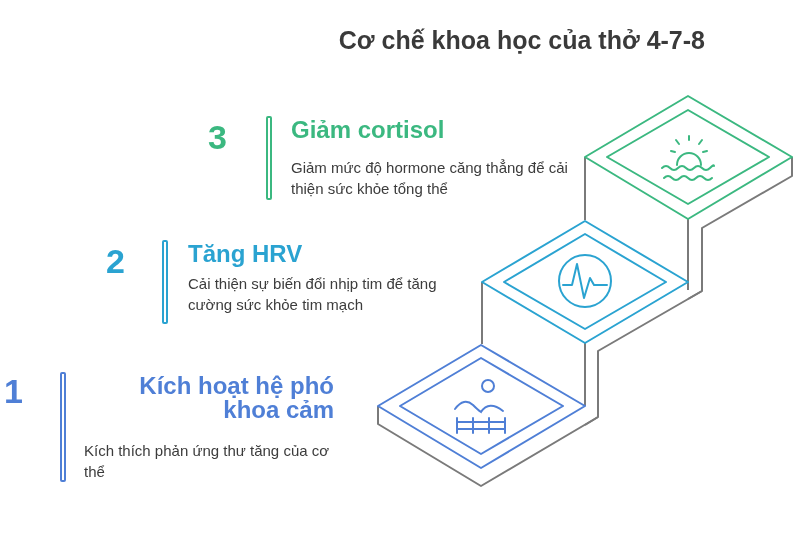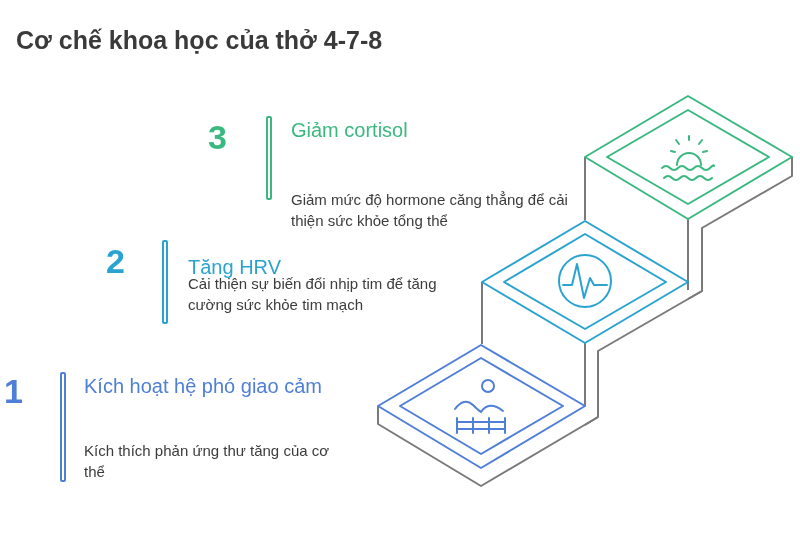--- a/index.html
+++ b/index.html
@@ -1,46 +1,46 @@
 <!DOCTYPE html>
 <html><head>
 <meta charset="utf-8">
 <style>
   html,body{margin:0;padding:0;background:#ffffff;}
   body{width:800px;height:533px;position:relative;overflow:hidden;font-family:"Liberation Sans",sans-serif;}
-  .title{position:absolute;left:16px;width:700px;top:26px;text-align:left;font-size:25px;font-weight:bold;color:#3a3a3a;}
+  .title{position:absolute;left:5px;width:700px;top:26px;text-align:right;font-size:25px;font-weight:bold;color:#3a3a3a;}
   .num{position:absolute;font-size:34px;font-weight:bold;}
   .bar{position:absolute;width:6px;border:2px solid;border-radius:2px;box-sizing:border-box;}
-  .head{position:absolute;font-size:20px;font-weight:normal;line-height:24px;}
+  .head{position:absolute;font-size:24px;font-weight:bold;line-height:24px;text-align:right;}
   .desc{position:absolute;font-size:15px;color:#3c3c3c;line-height:21px;}
   svg{position:absolute;left:0;top:0;}
 </style>
 </head>
 <body>
 
 <div class="title">Cơ chế khoa học của thở 4-7-8</div>
 
 <div>
   <div class="num" style="left:208px;top:118px;color:#3bb880;">3</div>
   <div class="bar" style="left:266px;top:116px;height:84px;border-color:#3bb880;"></div>
   <div class="head" style="left:291px;top:118px;color:#3bb880;">Giảm cortisol</div>
-  <div class="desc" style="left:291px;top:157px;width:290px;margin-top:32px;">Giảm mức độ hormone căng thẳng để cải thiện sức khỏe tổng thể</div>
+  <div class="desc" style="left:291px;top:157px;width:290px;">Giảm mức độ hormone căng thẳng để cải thiện sức khỏe tổng thể</div>
 </div>
 
 <div>
   <div class="num" style="left:106px;top:242px;color:#2aa3d1;">2</div>
   <div class="bar" style="left:162px;top:240px;height:84px;border-color:#2aa3d1;"></div>
-  <div class="head" style="left:188px;top:242px;color:#2aa3d1;margin-top:13px;">Tăng HRV</div>
+  <div class="head" style="left:188px;top:242px;color:#2aa3d1;">Tăng HRV</div>
   <div class="desc" style="left:188px;top:273px;width:270px;">Cải thiện sự biến đổi nhịp tim để tăng cường sức khỏe tim mạch</div>
 </div>
 
 <div>
   <div class="num" style="left:4px;top:372px;color:#4f7fd6;">1</div>
   <div class="bar" style="left:60px;top:372px;height:110px;border-color:#4f7fd6;"></div>
-  <div class="head" style="left:84px;top:374px;width:250px;color:#4f7fd6;">Kích hoạt hệ phó giao cảm</div>
+  <div class="head" style="left:84px;top:374px;width:250px;color:#4f7fd6;">Kích hoạt hệ phó khoa cảm</div>
   <div class="desc" style="left:84px;top:440px;width:260px;">Kích thích phản ứng thư tăng của cơ thể</div>
 </div>
 
 <svg width="800" height="533" viewBox="0 0 800 533">
   <g fill="none" stroke-width="2" stroke-linejoin="round">
 
     <g stroke="#7a7a7a">
 
       <polyline points="585,157 585,220"></polyline>
       <polyline points="792,157 792,176 702,228 702,291 688,299"></polyline>

